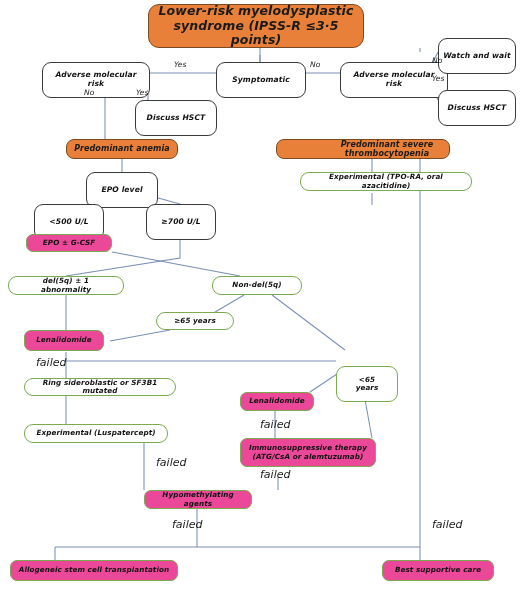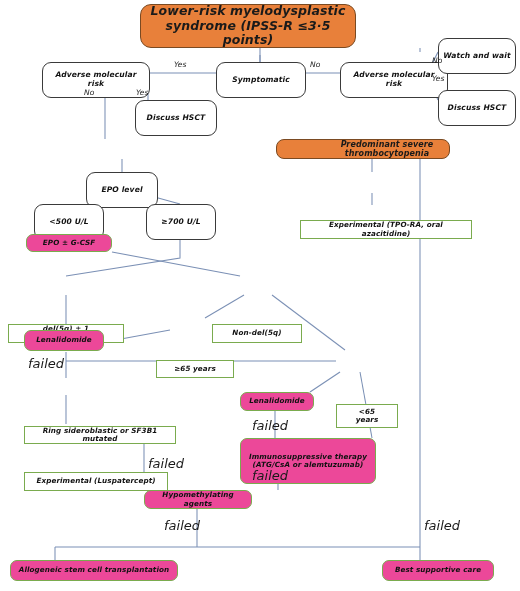--- a/index.html
+++ b/index.html
@@ -27,34 +27,34 @@
   }
   .n-cat{font-size:8px;border-radius:8px;}
 
   
   .n-white{
     background:#ffffff;border:1.5px solid #3a3a3a;border-radius:9px;
     color:#111;font-size:7.6px;padding:17px 3px;
   }
   
   .n-greenline{
-    background:#ffffff;border:1.1px solid #7aab4e;border-radius:0;
-    color:#111;font-size:7.2px;padding:1px 11px;margin-top:48px;
+    background:#ffffff;border:1.1px solid #7aab4e;border-radius:9px;
+    color:#111;font-size:7.2px;padding:1px 11px;
   }
   
   .n-green{
     background:#ec4899;border:1.1px solid #7aab4e;border-radius:7px;
     color:#111;font-size:7.2px;padding:1px 3px;
   }
   .lbl{
     position:absolute;font-style:italic;font-size:7.6px;color:#1a1a1a;
     font-family:"DejaVu Sans","Liberation Sans",sans-serif;
     white-space:nowrap;
   }
-  .lbl-sm{font-size:13px;}
+  .lbl-sm{font-size:11px;margin-left:8px;}
 </style>
 </head>
 <body>
 
 <div id="chart">
 
   <svg class="edges" viewBox="0 0 520 591" preserveAspectRatio="none">
     <g stroke="#7b90b5" stroke-width="1.05" fill="none" stroke-linecap="butt">
 
       <path d="M260,48 L260,62"></path>
@@ -115,71 +115,72 @@
       <path d="M55,547 L420,547"></path>
       <path d="M55,547 L55,560"></path>
 
       <path d="M420,159 L420,560"></path>
 
       <path d="M372,159 L372,172"></path>
       <path d="M372,193 L372,205"></path>
     </g>
   </svg>
 
-  <div class="node n-orange n-title" style="left:140px;top:4px;width:216px;height:44px;">Lower-risk myelodysplastic syndrome (IPSS-R ≤3·5 points)</div>
+  <div class="node n-orange n-title" style="left:148px;top:4px;width:216px;height:44px;">Lower-risk myelodysplastic syndrome (IPSS-R ≤3·5 points)</div>
 
   <div class="node n-white" style="left:216px;top:62px;width:90px;height:22px;">Symptomatic</div>
 
   <div class="node n-white" style="left:42px;top:62px;width:108px;height:22px;">Adverse molecular risk</div>
 
   <div class="node n-white" style="left:340px;top:62px;width:108px;height:22px;">Adverse molecular risk</div>
 
   <div class="node n-white" style="left:135px;top:100px;width:82px;height:20px;">Discuss HSCT</div>
 
   <div class="node n-white" style="left:438px;top:38px;width:78px;height:19px;">Watch and wait</div>
 
   <div class="node n-white" style="left:438px;top:90px;width:78px;height:22px;">Discuss HSCT</div>
 
   <span class="lbl" style="left:174px;top:60px;">Yes</span>
   <span class="lbl" style="left:84px;top:88px;">No</span>
   <span class="lbl" style="left:136px;top:88px;">Yes</span>
   <span class="lbl" style="left:310px;top:60px;">No</span>
   <span class="lbl" style="left:432px;top:56px;">No</span>
   <span class="lbl" style="left:432px;top:74px;">Yes</span>
 
+  <div class="node n-orange n-cat" style="left:66px;top:139px;width:112px;height:20px;">Predominant anemia</div>
 
   <div class="node n-orange n-cat" style="left:276px;top:139px;width:174px;height:20px;padding-left:48px;">Predominant severe thrombocytopenia</div>
 
   <div class="node n-white" style="left:86px;top:172px;width:72px;height:21px;">EPO level</div>
 
   <div class="node n-white" style="left:34px;top:204px;width:70px;height:20px;">&lt;500 U/L</div>
 
   <div class="node n-white" style="left:146px;top:204px;width:70px;height:20px;">≥700 U/L</div>
 
   <div class="node n-green" style="left:26px;top:234px;width:86px;height:18px;">EPO ± G-CSF</div>
 
   <div class="node n-greenline" style="left:300px;top:172px;width:172px;height:19px;">Experimental (TPO-RA, oral azacitidine)</div>
 
   <div class="node n-greenline" style="left:8px;top:276px;width:116px;height:19px;">del(5q) ± 1 abnormality</div>
 
   <div class="node n-greenline" style="left:212px;top:276px;width:90px;height:19px;">Non-del(5q)</div>
 
   <div class="node n-greenline" style="left:156px;top:312px;width:78px;height:18px;">≥65 years</div>
 
-  <div class="node n-greenline" style="left:336px;top:356px;width:62px;height:24px;">&lt;65 years</div>
+  <div class="node n-greenline" style="left:336px;top:366px;width:62px;height:36px;">&lt;65 years</div>
 
   <div class="node n-green" style="left:24px;top:330px;width:80px;height:21px;">Lenalidomide</div>
 
   <div class="node n-greenline" style="left:24px;top:378px;width:152px;height:18px;">Ring sideroblastic or SF3B1 mutated</div>
 
   <div class="node n-greenline" style="left:24px;top:424px;width:144px;height:19px;text-align:center;">Experimental (Luspatercept)</div>
 
   <div class="node n-green" style="left:240px;top:392px;width:74px;height:19px;">Lenalidomide</div>
 
-  <div class="node n-green" style="left:240px;top:438px;width:136px;height:46px;flex-direction:column;">
+  <div class="node n-green" style="left:240px;top:438px;width:136px;height:29px;flex-direction:column;">
     <span>Immunosuppressive therapy</span>
     <span>(ATG/CsA or alemtuzumab)</span>
   </div>
 
   <div class="node n-green" style="left:144px;top:490px;width:108px;height:19px;">Hypomethylating agents</div>
 
   <div class="node n-green" style="left:10px;top:560px;width:168px;height:21px;text-align:right;">Allogeneic stem cell transplantation</div>
 
   <div class="node n-green" style="left:382px;top:560px;width:112px;height:21px;">Best supportive care</div>
 

